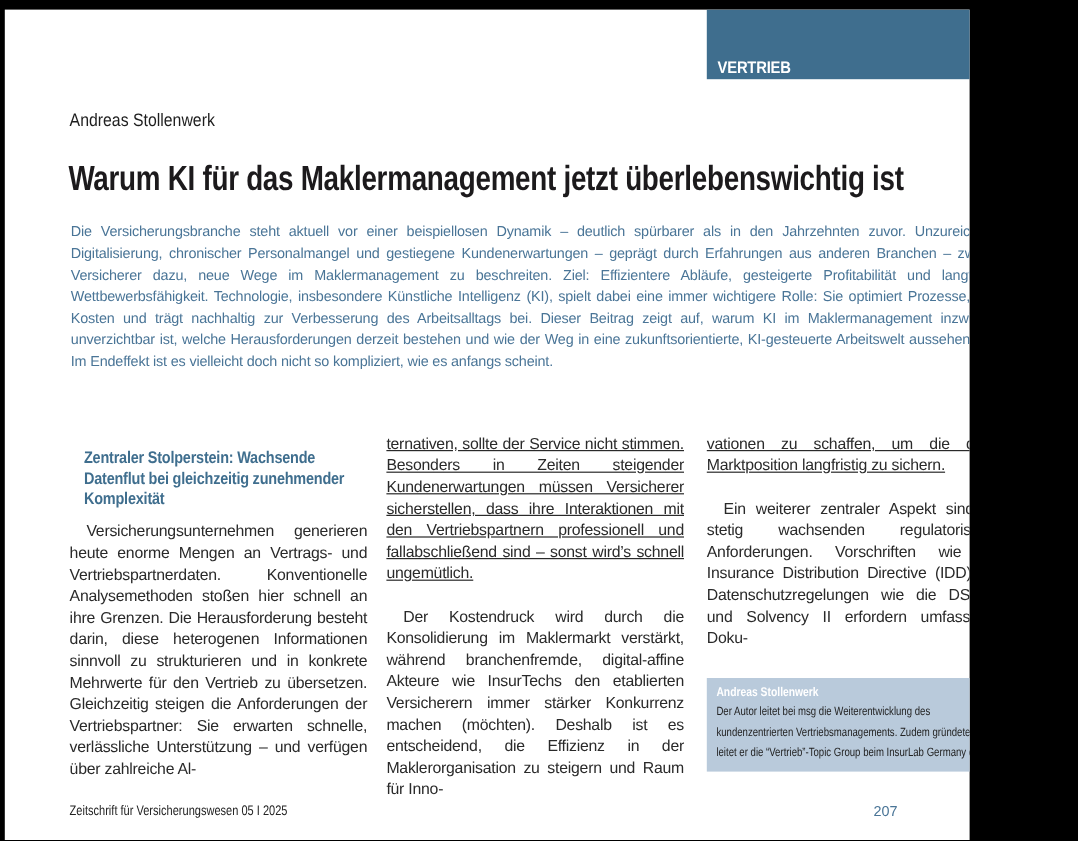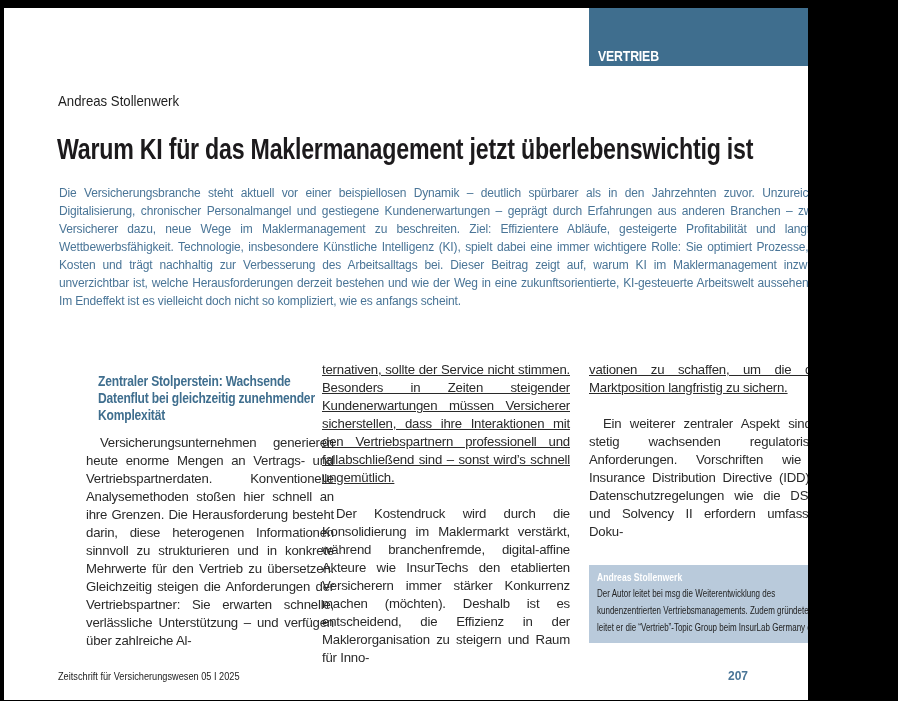--- a/index.html
+++ b/index.html
@@ -35,21 +35,21 @@
     .lead {
       position: absolute; left: 55px; top: 176px; width: 782px;
       font-family: "Liberation Sans", sans-serif; font-size: 12px; line-height: 18px;
       color: #4a7597; text-align: justify; letter-spacing: -0.15px;
     }
     .col {
       position: absolute; top: 353px; width: 248px;
       font-family: "Liberation Sans", sans-serif; font-size: 13.2px; line-height: 18px;
       color: #2a2a2a; text-align: justify; letter-spacing: -0.2px;
     }
-    .col1 { left: 54px; margin-left: 28px; }
+    .col1 { left: 54px; }
     .col2 { left: 318px; }
     .col3 { left: 585px; }
     .col p { margin: 0; text-indent: 14px; }
     .col p.cont { text-indent: 0; text-decoration: underline; }
     .col p + p { margin-top: 18px; }
     .col-heading {
       margin: 12px 0 10px 12px;
       font-family: "Liberation Sans", sans-serif; font-weight: bold; font-size: 14px;
       line-height: 17px; color: #3f6e8e; text-align: left;
       transform: scaleX(0.86); transform-origin: left top; width: 270px;
@@ -68,21 +68,21 @@
       font-family: "Liberation Sans", sans-serif; font-size: 10px; line-height: 17px;
       color: #222; width: 290px; transform: scaleX(0.8); transform-origin: left top;
     }
     .footer-journal {
       position: absolute; left: 54px; top: 662px;
       font-family: "Liberation Sans", sans-serif; font-size: 11.5px; color: #222;
       transform: scaleX(0.8); transform-origin: left top; white-space: nowrap;
     }
     .page-number {
       position: absolute; right: 60px; top: 661px;
-      font-family: "Liberation Sans", sans-serif; font-size: 12px; color: #4a7597; font-weight: bold;
+      font-family: "Liberation Sans", sans-serif; font-size: 12px; color: #4a7597;
     }
     .page-rule {
       position: absolute; left: 833px; top: 659px; width: 1px; height: 33px;
       background: #3f6e8e;
     }
   </style>
 </head>
 <body>
 
 <div class="page">

